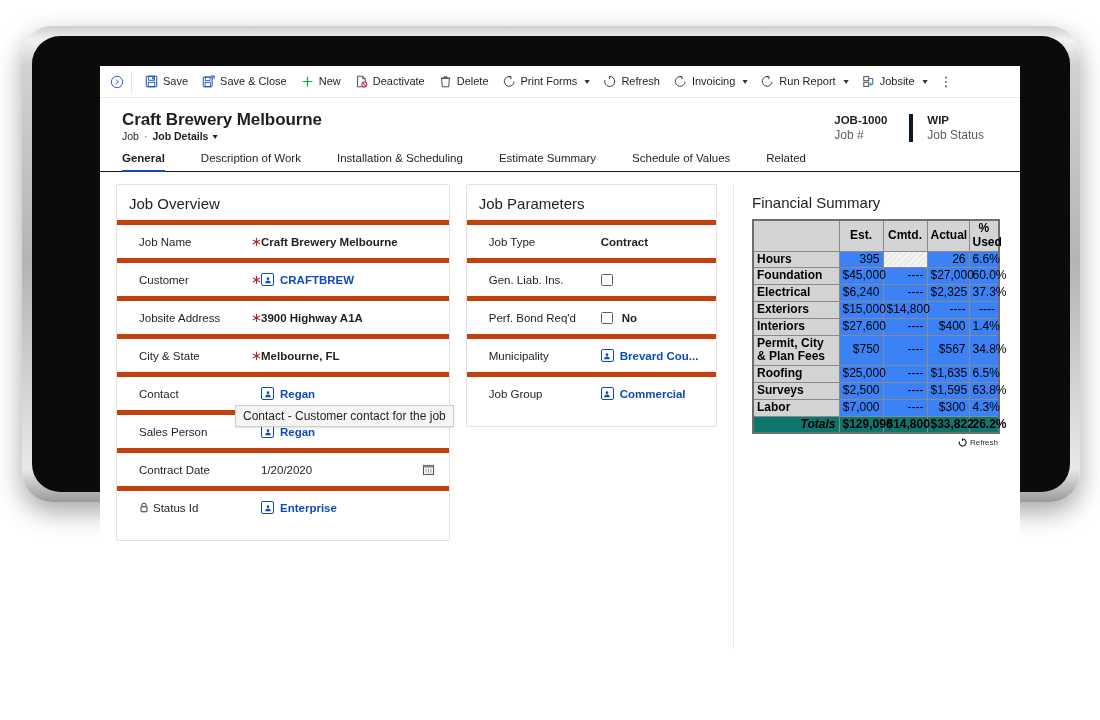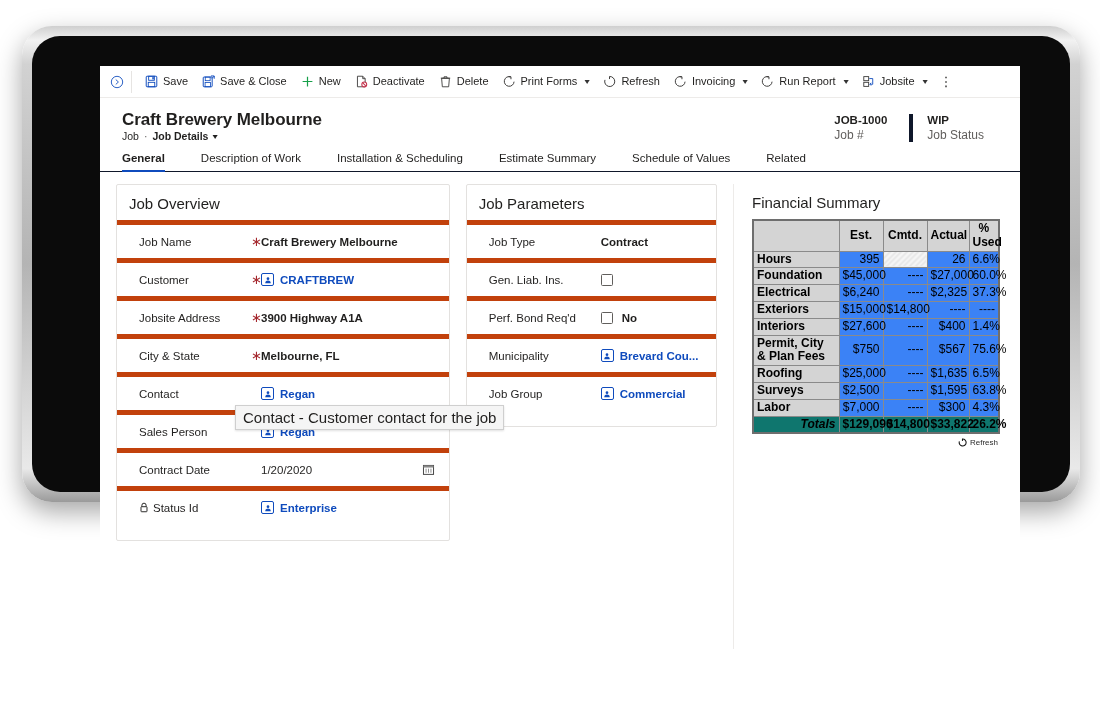--- a/index.html
+++ b/index.html
@@ -152,21 +152,21 @@
     background: #fff; display: inline-block; flex-shrink: 0; cursor: pointer;
   }
   .cbx-label { font-size: 11.5px; font-weight: bold; color: #201f1e; margin-left: 3px; }
 
   
   #contact-tooltip {
     position: absolute;
     left: 118px; top: 28px;
     background: #f5f5f5;
     border: 1px solid #cfcfcf;
-    font-size: 15px; color: #201f1e;
+    font-size: 12px; color: #201f1e;
     padding: 3px 7px;
     white-space: nowrap;
     z-index: 40;
     box-shadow: 0 1px 2px rgba(0,0,0,0.12);
   }
 
   
   #fin-wrap { padding: 0 4px; }
   #fin-table {
     border-collapse: collapse;
@@ -591,21 +591,21 @@
                   <td class="num">$27,600</td>
                   <td class="num">----</td>
                   <td class="num">$400</td>
                   <td class="num">1.4%</td>
                 </tr>
                 <tr>
                   <td class="rowhdr">Permit, City &amp; Plan Fees</td>
                   <td class="num">$750</td>
                   <td class="num">----</td>
                   <td class="num">$567</td>
-                  <td class="num">75.6%</td>
+                  <td class="num">34.8%</td>
                 </tr>
                 <tr>
                   <td class="rowhdr">Roofing</td>
                   <td class="num">$25,000</td>
                   <td class="num">----</td>
                   <td class="num">$1,635</td>
                   <td class="num">6.5%</td>
                 </tr>
                 <tr>
                   <td class="rowhdr">Surveys</td>

